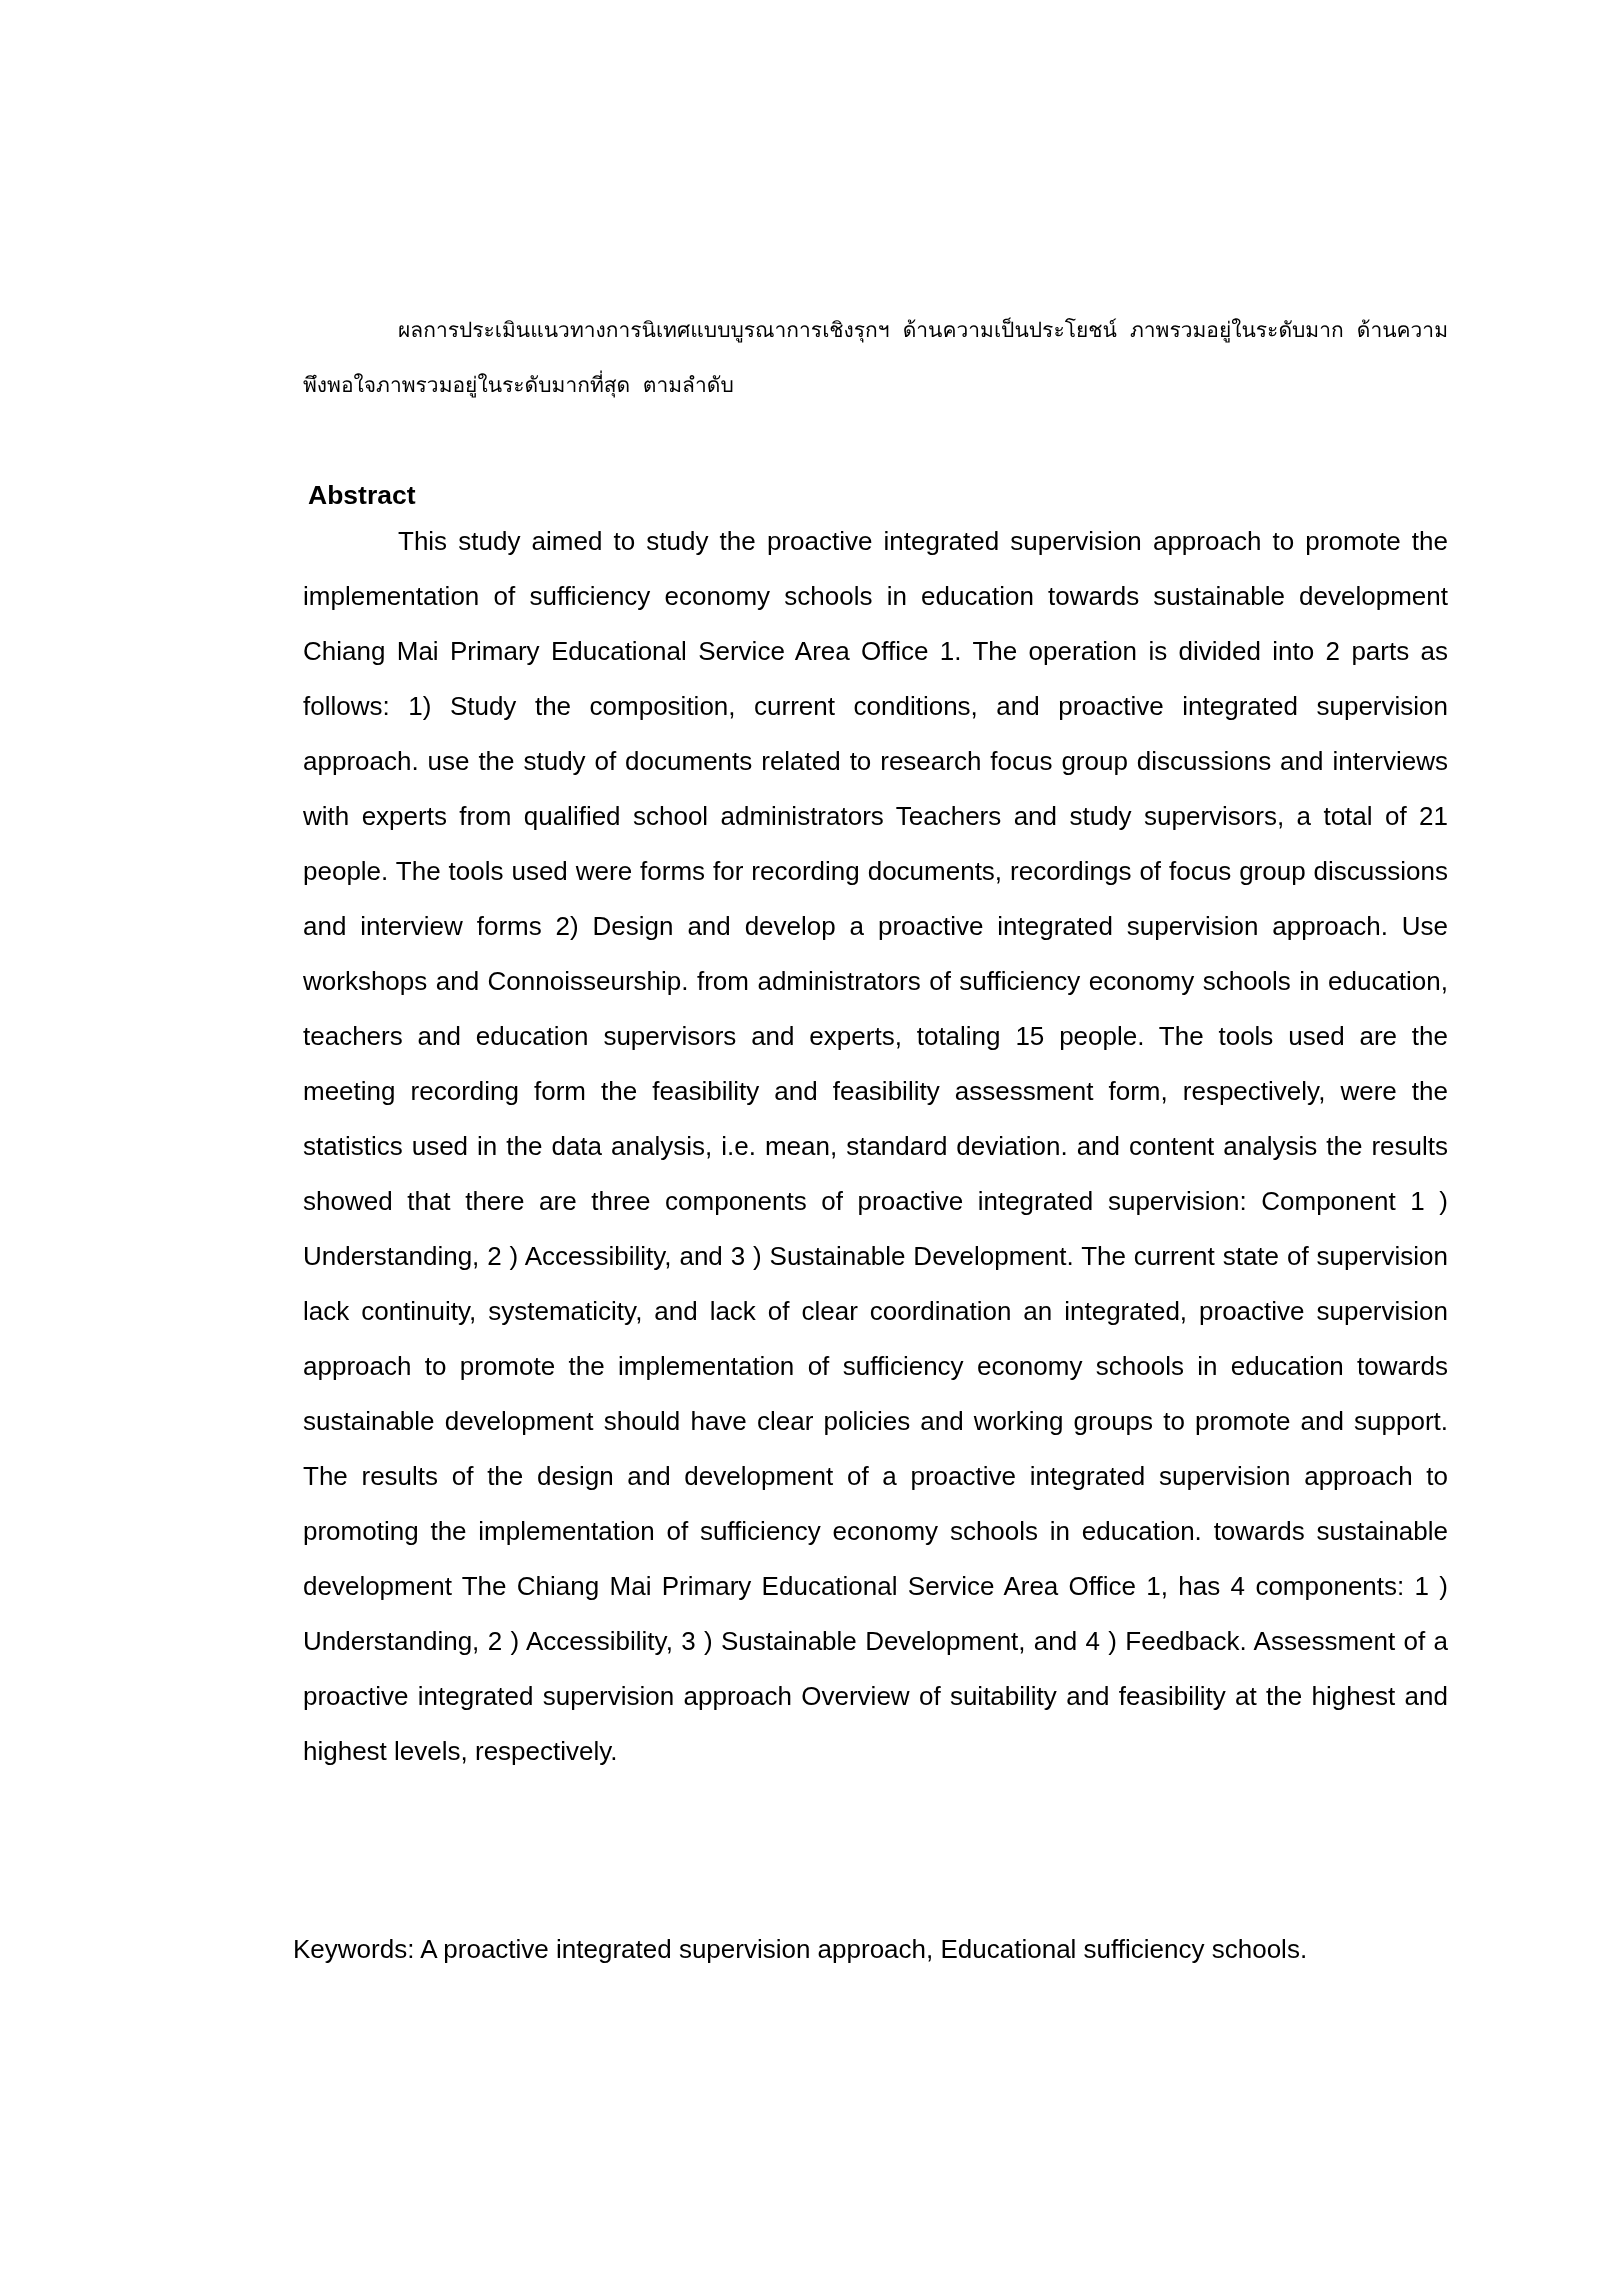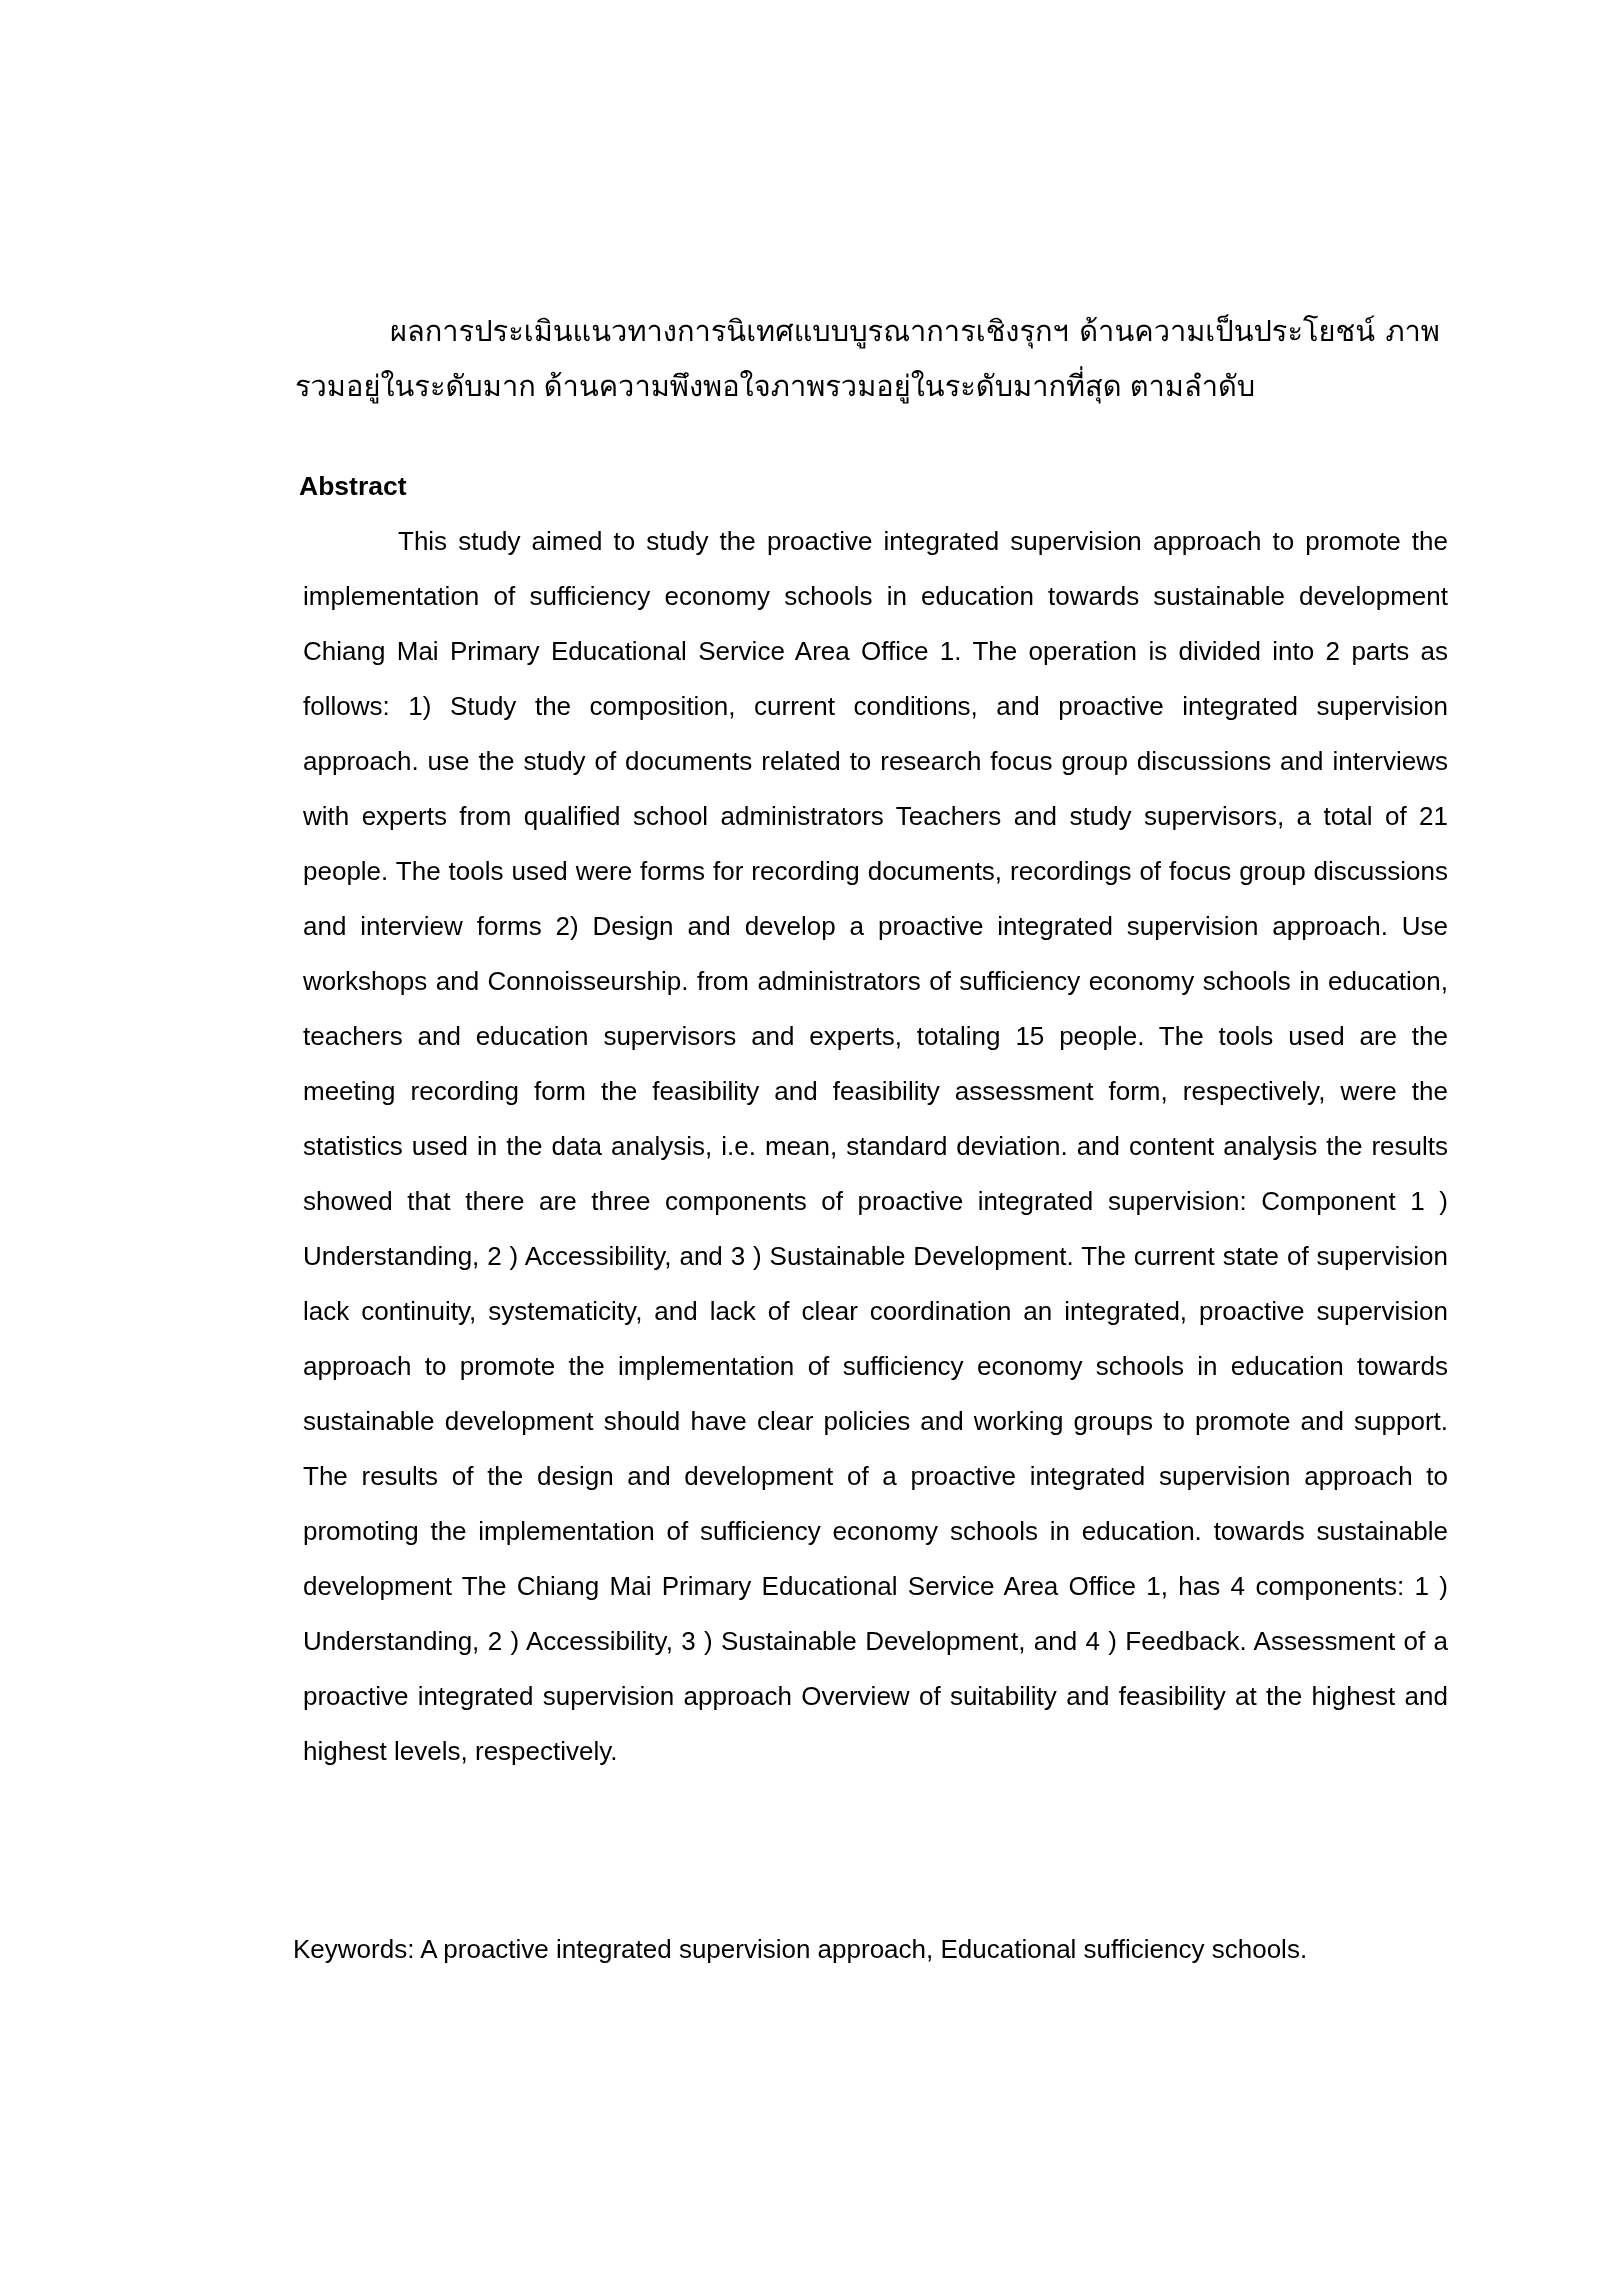--- a/index.html
+++ b/index.html
@@ -17,38 +17,38 @@
     }
     .page {
       position: absolute;
       left: 291px;
       top: 0;
       width: 1145px;
     }
     .thai-para {
       position: absolute;
       top: 304px;
-      left: 4px;
+      left: 12px;
       width: 1145px;
-      font-family: Liberation Sans, sans-serif;
-      font-size: 29px;
+      font-family: Liberation Mono, monospace;
+      font-size: 21px;
       line-height: 55px;
       text-align: justify;
       text-indent: 95px;
       margin: 0;
     }
     .abstract-heading {
       position: absolute;
       top: 461px;
       left: 0;
       font-family: "Liberation Sans", sans-serif;
       font-weight: bold;
       font-size: 26.5px;
       line-height: 35px;
-      margin: 8px;
+      margin: 17px;
     }
     .abstract-body {
       position: absolute;
       top: 514px;
       left: 12px;
       width: 1145px;
       font-family: "Liberation Sans", sans-serif;
       font-size: 26px;
       line-height: 55px;
       text-align: justify;

